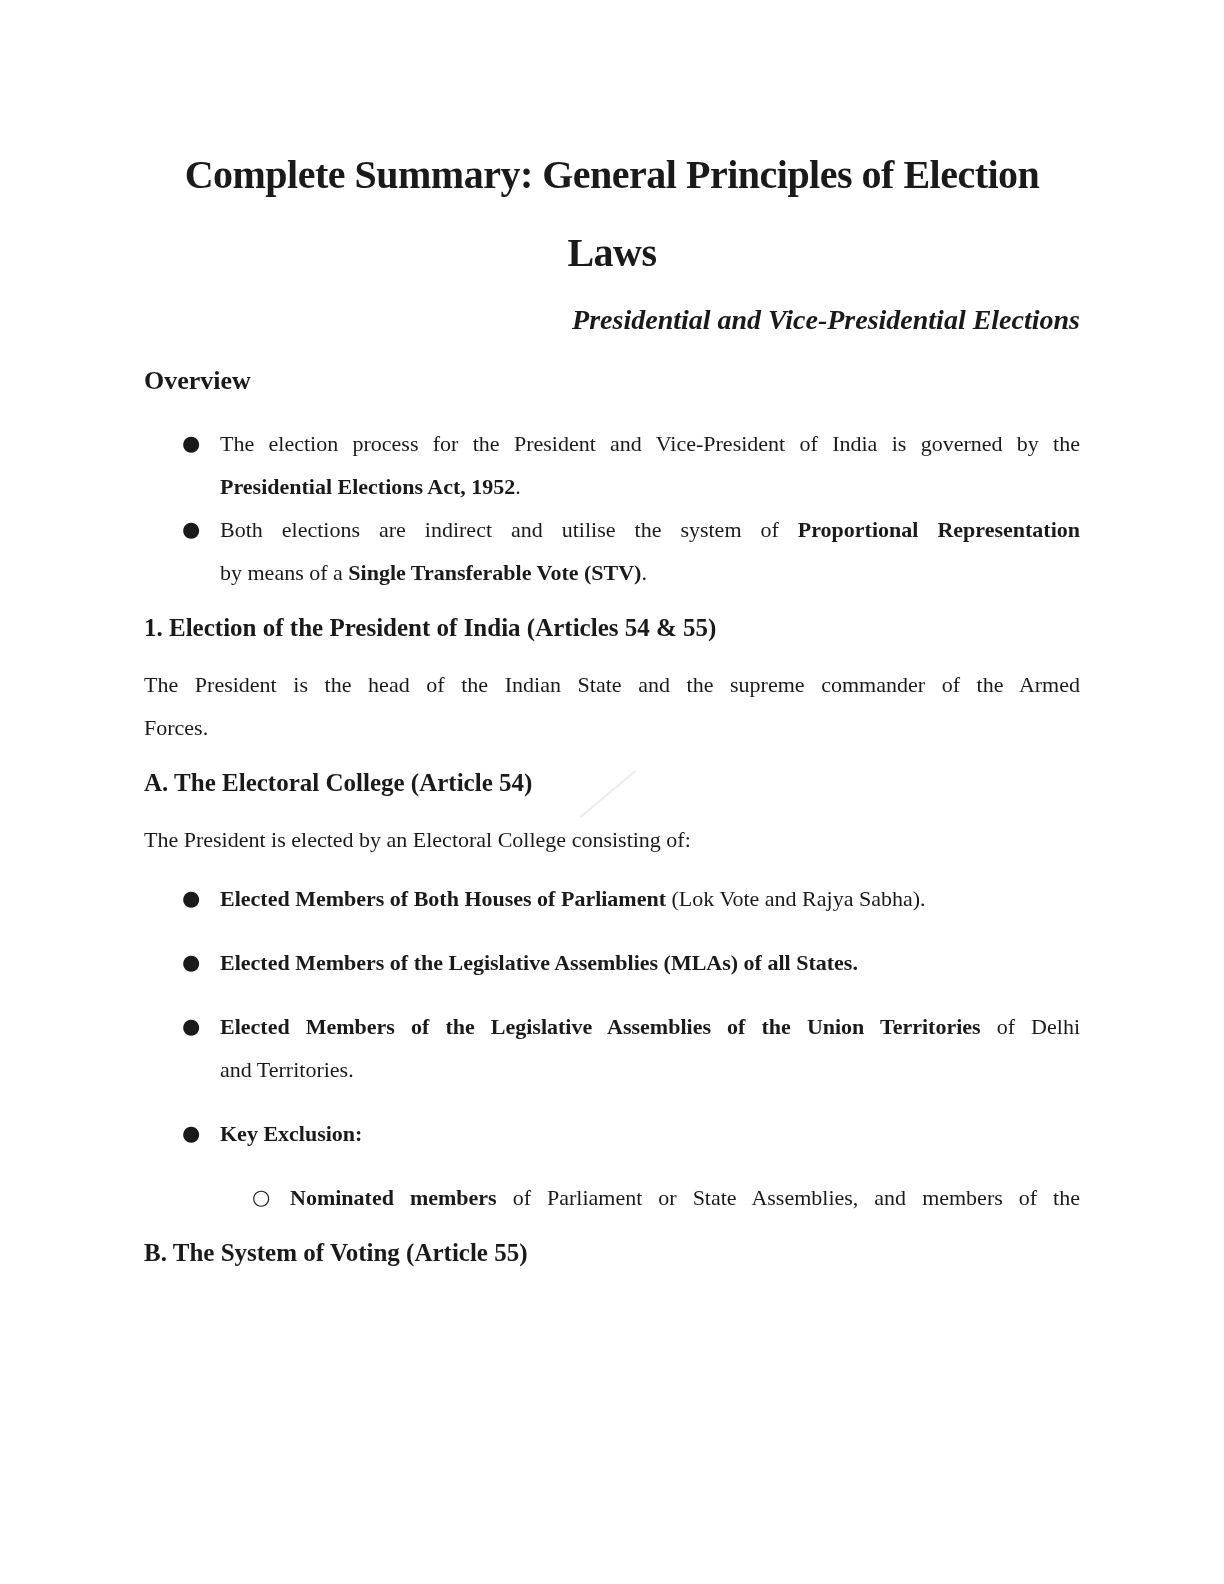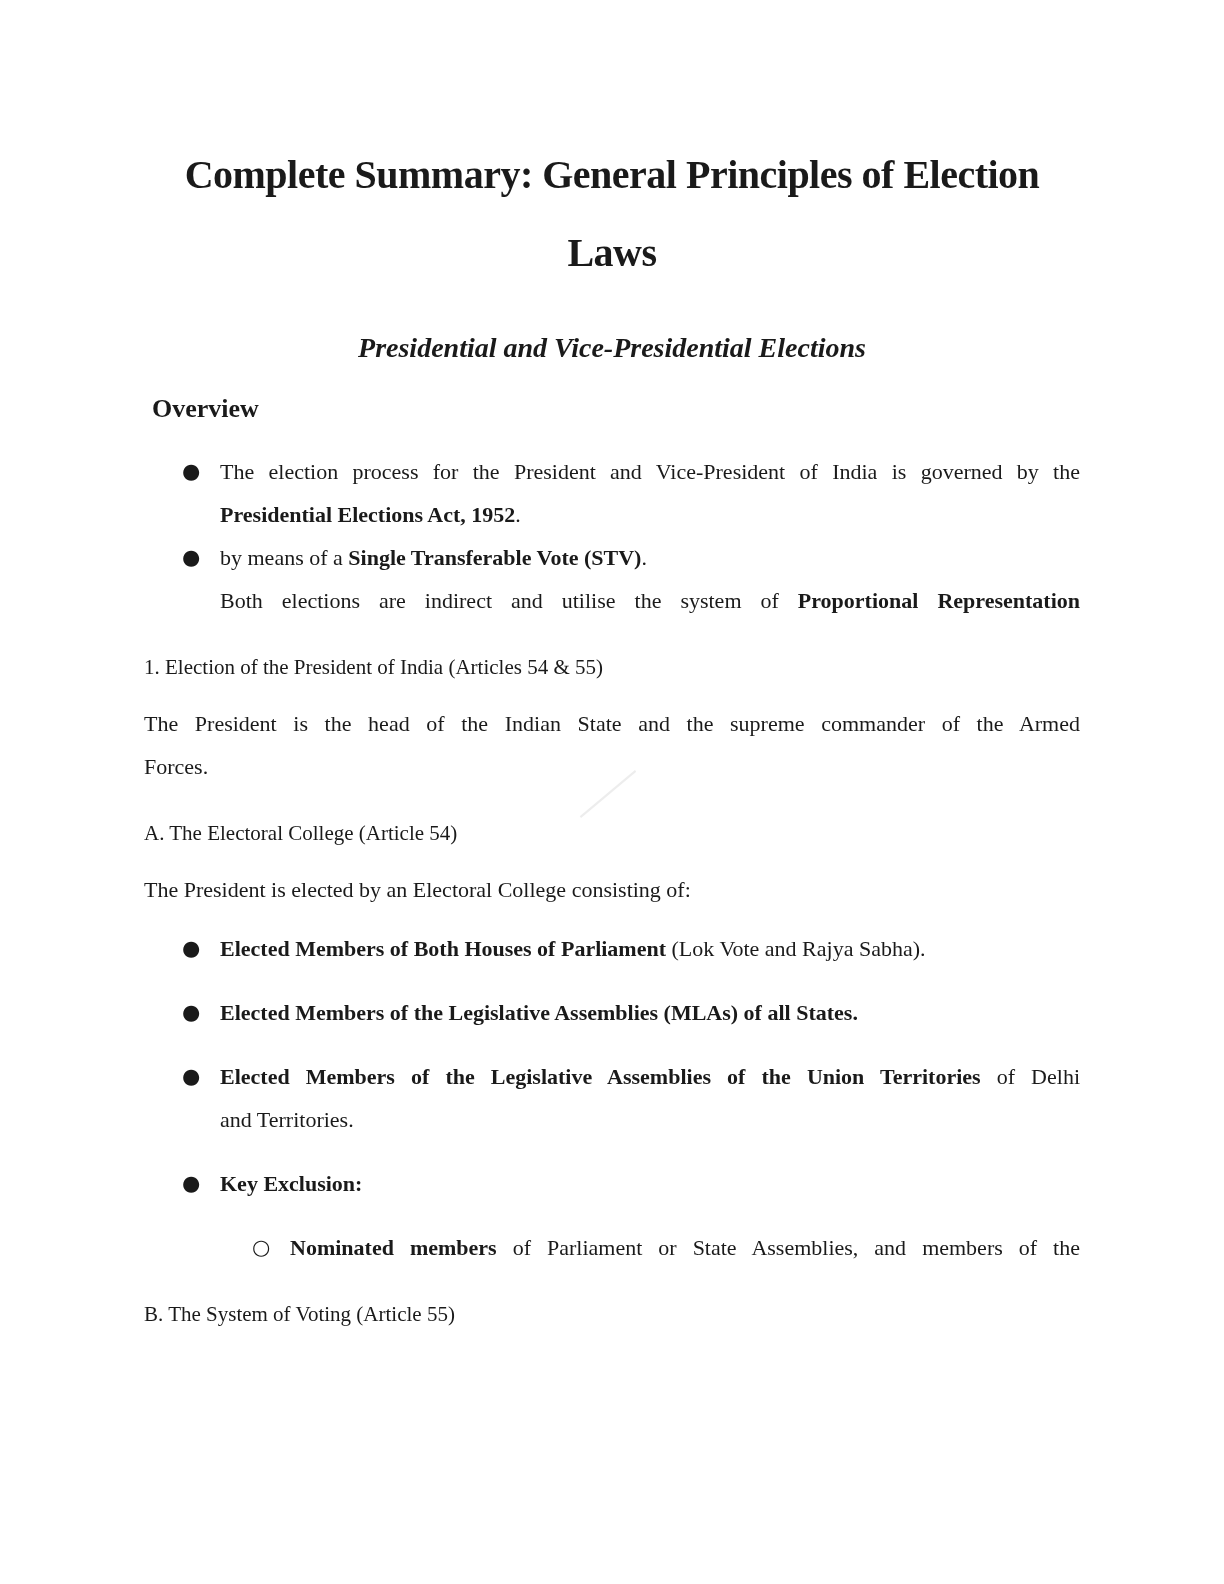--- a/index.html
+++ b/index.html
@@ -25,39 +25,38 @@
   .doc-title {
     margin-top: 136px;
     font-size: 40px;
     font-weight: bold;
     line-height: 78px;
     text-align: center;
     letter-spacing: -0.5px;
   }
   .doc-title .tline { white-space: nowrap; }
   .doc-subtitle {
-    margin-top: 34px;
+    margin-top: 6px;
     font-size: 28px;
     font-weight: bold;
     font-style: italic;
     line-height: 43px;
-    text-align: center;
+    text-align: right;
   }
   .blk { font-size: 22px; line-height: 43px; }
   .h-sub {
     margin-top: 18px;
     font-size: 26px;
     font-weight: bold;
     line-height: 43px;
-    margin-left: 8px;
   }
   .h-sec {
-    margin-top: 22px;
-    font-size: 21px;
-    font-weight: normal;
+    margin-top: 11px;
+    font-size: 25px;
+    font-weight: bold;
     line-height: 46px;
   }
   .para { margin-top: 12px; }
   .list { margin-top: 20px; }
   .list2 { margin-top: 16px; }
   .list2 .item { margin-bottom: 21px; }
   .list2 .item:last-child { margin-bottom: 0; }
   .item { position: relative; }
   .item.lvl1 { padding-left: 76px; }
   .item.lvl2 { padding-left: 146px; }
@@ -103,22 +102,22 @@
     <div id="doc-blocks">
         <div class="blk h-sub">Overview</div>
         <div class="blk list list1">
           <div class="item lvl1">
             <span class="marker">●</span>
             <div class="line just"><span>The election process for the President and Vice-President of India is governed by the</span></div>
             <div class="line"><span class="b">Presidential Elections Act, 1952</span><span>.</span></div>
           </div>
           <div class="item lvl1">
             <span class="marker">●</span>
+            <div class="line just"><span>Both elections are indirect and utilise the system of </span><span class="b">Proportional Representation</span></div>
             <div class="line"><span>by means of a </span><span class="b">Single Transferable Vote (STV)</span><span>.</span></div>
-            <div class="line just"><span>Both elections are indirect and utilise the system of </span><span class="b">Proportional Representation</span></div>
           </div>
         </div>
         <div class="blk h-sec">1. Election of the President of India (Articles 54 &amp; 55)</div>
         <div class="blk para">
           <div class="line just"><span>The President is the head of the Indian State and the supreme commander of the Armed</span></div>
           <div class="line"><span>Forces.</span></div>
         </div>
         <div class="blk h-sec">A. The Electoral College (Article 54)</div>
         <div class="blk para">
           <div class="line"><span>The President is elected by an Electoral College consisting of:</span></div>

